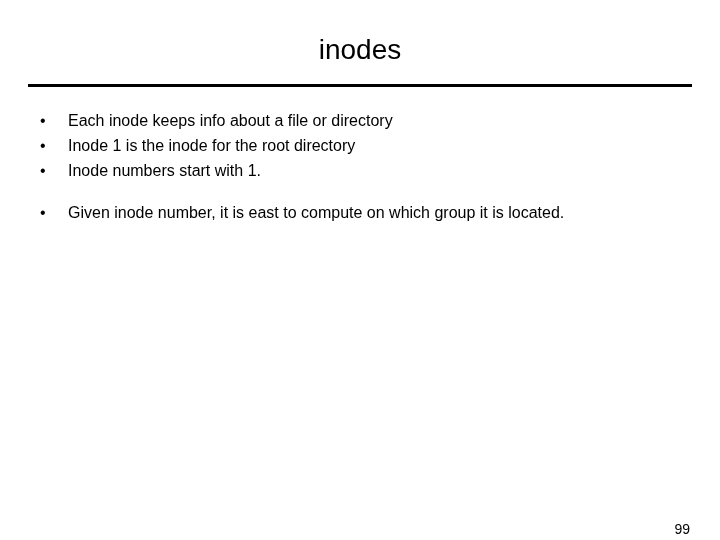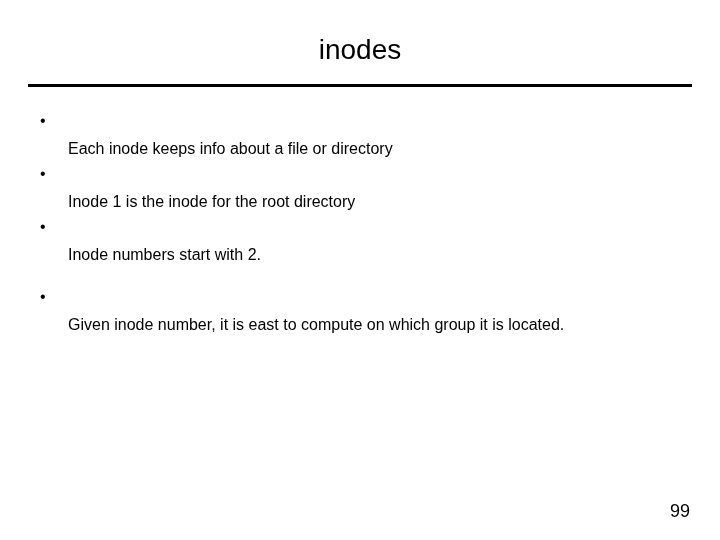--- a/index.html
+++ b/index.html
@@ -42,27 +42,26 @@
     display: flex;
     align-items: flex-start;
   }
   .dot {
     width: 28px;
     flex: 0 0 28px;
     text-align: left;
   }
   .txt {
     flex: 1;
-    margin-top: 28px;
   }
   .pagenum {
     position: absolute;
     right: 30px;
-    bottom: 18px;
-    font-size: 18px;
+    bottom: 3px;
+    font-size: 14px;
   }
 </style>
 </head>
 <body>
 
 <div class="slide">
 
   <div class="title">inodes</div>
 
   <div class="rule"></div>
@@ -73,21 +72,21 @@
       <div class="row">
         <div class="dot">•</div>
         <div class="txt">Each inode keeps info about a file or directory</div>
       </div>
       <div class="row">
         <div class="dot">•</div>
         <div class="txt">Inode 1 is the inode for the root directory</div>
       </div>
       <div class="row">
         <div class="dot">•</div>
-        <div class="txt">Inode numbers start with 2.</div>
+        <div class="txt">Inode numbers start with 1.</div>
       </div>
     </div>
 
     <div class="group">
       <div class="row">
         <div class="dot">•</div>
         <div class="txt">Given inode number, it is east to compute on which group it is located.</div>
       </div>
     </div>
 

